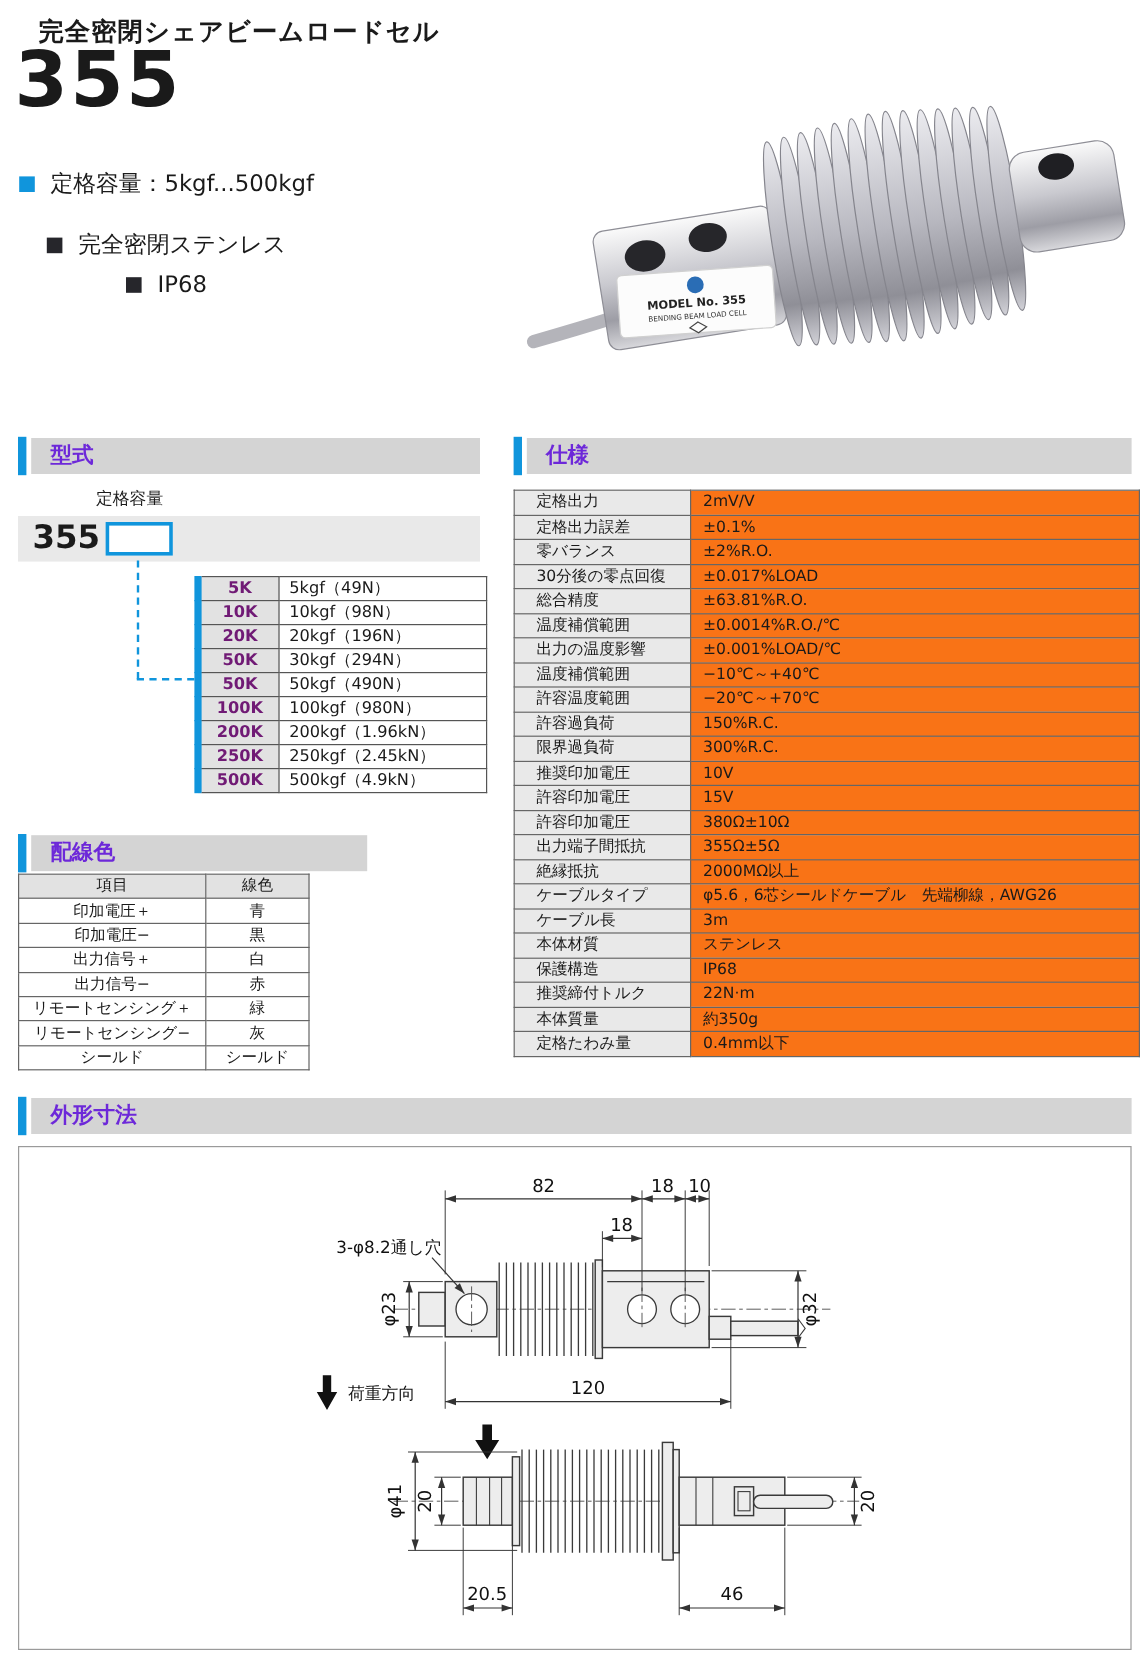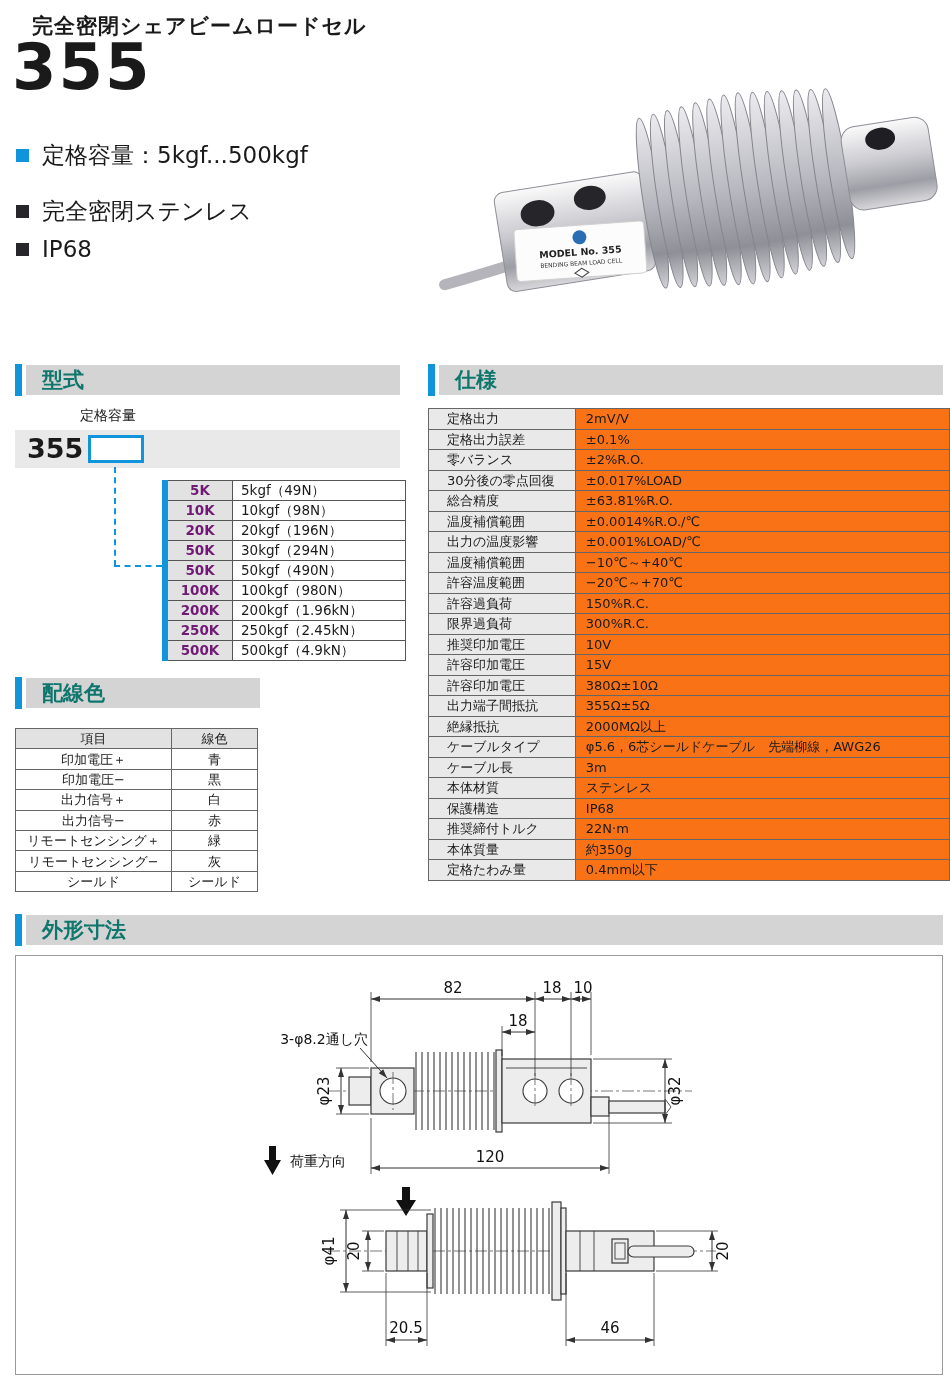--- a/index.html
+++ b/index.html
@@ -5,35 +5,35 @@
   html,body { margin:0; padding:0; background:#ffffff; }
   .page {
     position:relative; width:950px; height:1380px; background:#ffffff;
     font-family:"DejaVu Sans","Liberation Sans",sans-serif; color:#1a1a1a;
     overflow:hidden;
   }
   
   .category { position:absolute; left:16px; top:12px; font-size:21px; font-weight:600; letter-spacing:1px;margin-left:16px; }
   .model-big { position:absolute; left:12px; top:30px; font-size:64px; font-weight:800; letter-spacing:2px; }
   .features { position:absolute; left:16px; top:140px; list-style:none; margin:0; padding:0; }
-  .features li { display:flex; align-items:center; gap:13px; font-size:23px; }
+  .features li { display:flex; align-items:center; gap:13px; font-size:19px;justify-content:center; }
   .features li:nth-child(1){ margin-bottom:25px; }
   .features li:nth-child(2){ margin-bottom:9px; }
   .sq { width:13px; height:13px; background:#26262b; flex:0 0 auto; }
   .sq.accent { background:#1095dc; }
   .photo-wrap { position:absolute; left:420px; top:48px; width:530px; height:272px; }
 
   
   .section-bar { position:absolute; height:30px; }
   .section-bar .accent-bar { position:absolute; left:0; top:-1px; bottom:-1px; width:7px; background:#1095dc; }
   .section-bar .bar-bg { position:absolute; left:11px; right:0; top:0; bottom:0; background:#d4d4d4; }
-  .section-bar h2 { position:absolute; left:27px; top:0; margin:0; font-size:21px; font-weight:bold; line-height:30px; color:#0f766e; z-index:1; }
+  .section-bar h2 { position:absolute; left:27px; top:0; margin:0; font-size:18px; font-weight:bold; line-height:30px; color:#6d28d9; z-index:1; }
   #sec-model  { left:15px; top:365px; width:385px; }
   #sec-spec   { left:428px; top:365px; width:515px; }
-  #sec-wiring { left:15px; top:678px; width:245px;text-decoration:underline; }
+  #sec-wiring { left:15px; top:696px; width:291px;text-decoration:underline; }
   #sec-dims   { left:15px; top:915px; width:928px; }
 
   
   .cap-label { position:absolute; left:80px; top:407px; font-size:14px; }
   .model-strip { position:absolute; left:15px; top:430px; width:385px; height:38px; background:#e9e9e9; }
   .model-prefix { position:absolute; left:12px; top:0; font-size:27px; font-weight:800; line-height:38px; }
   .model-box { position:absolute; left:73px; top:5px; width:50px; height:22px; background:#fff; border:3px solid #1095dc; }
   .dash-v { position:absolute; left:114px; top:467px; height:99px; border-left:2px dashed #1095dc; }
   .dash-h { position:absolute; left:114px; top:565px; width:48px; border-top:2px dashed #1095dc; }
   table { border-collapse:collapse; }

